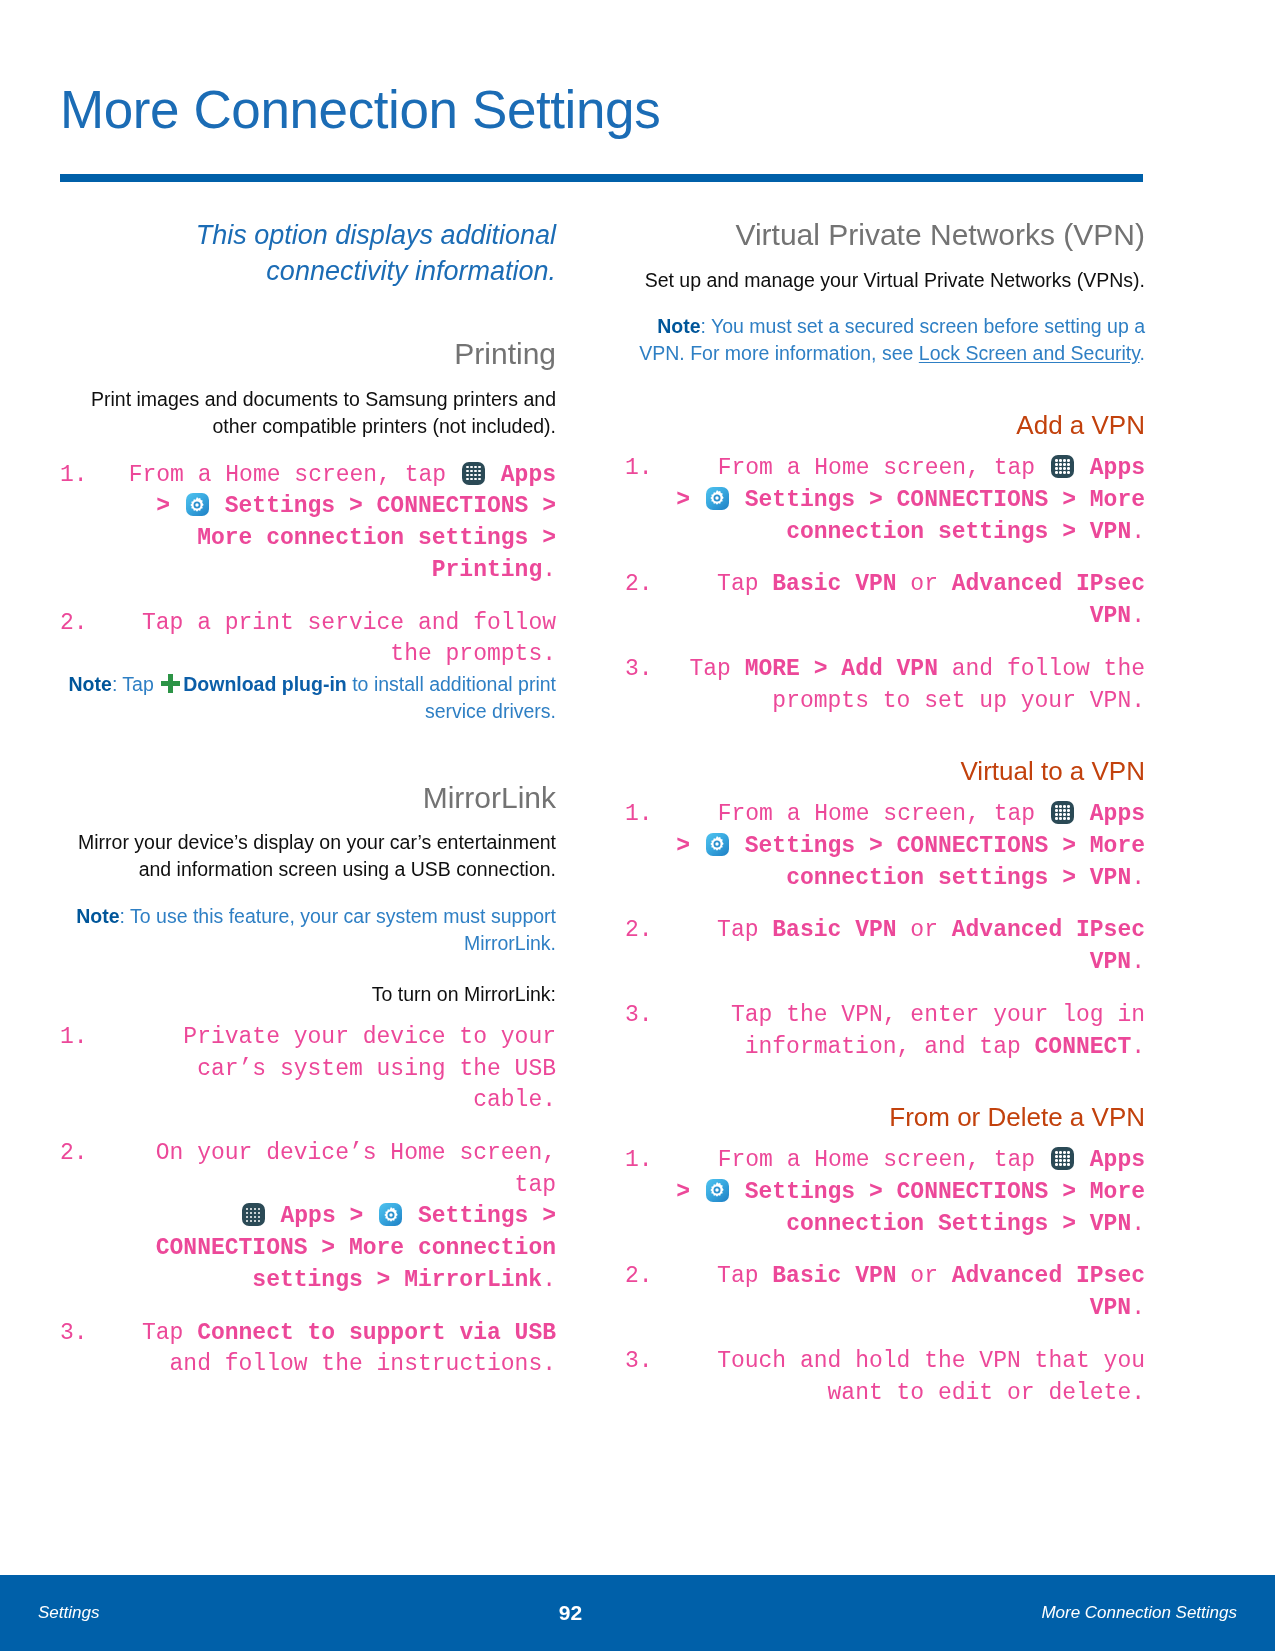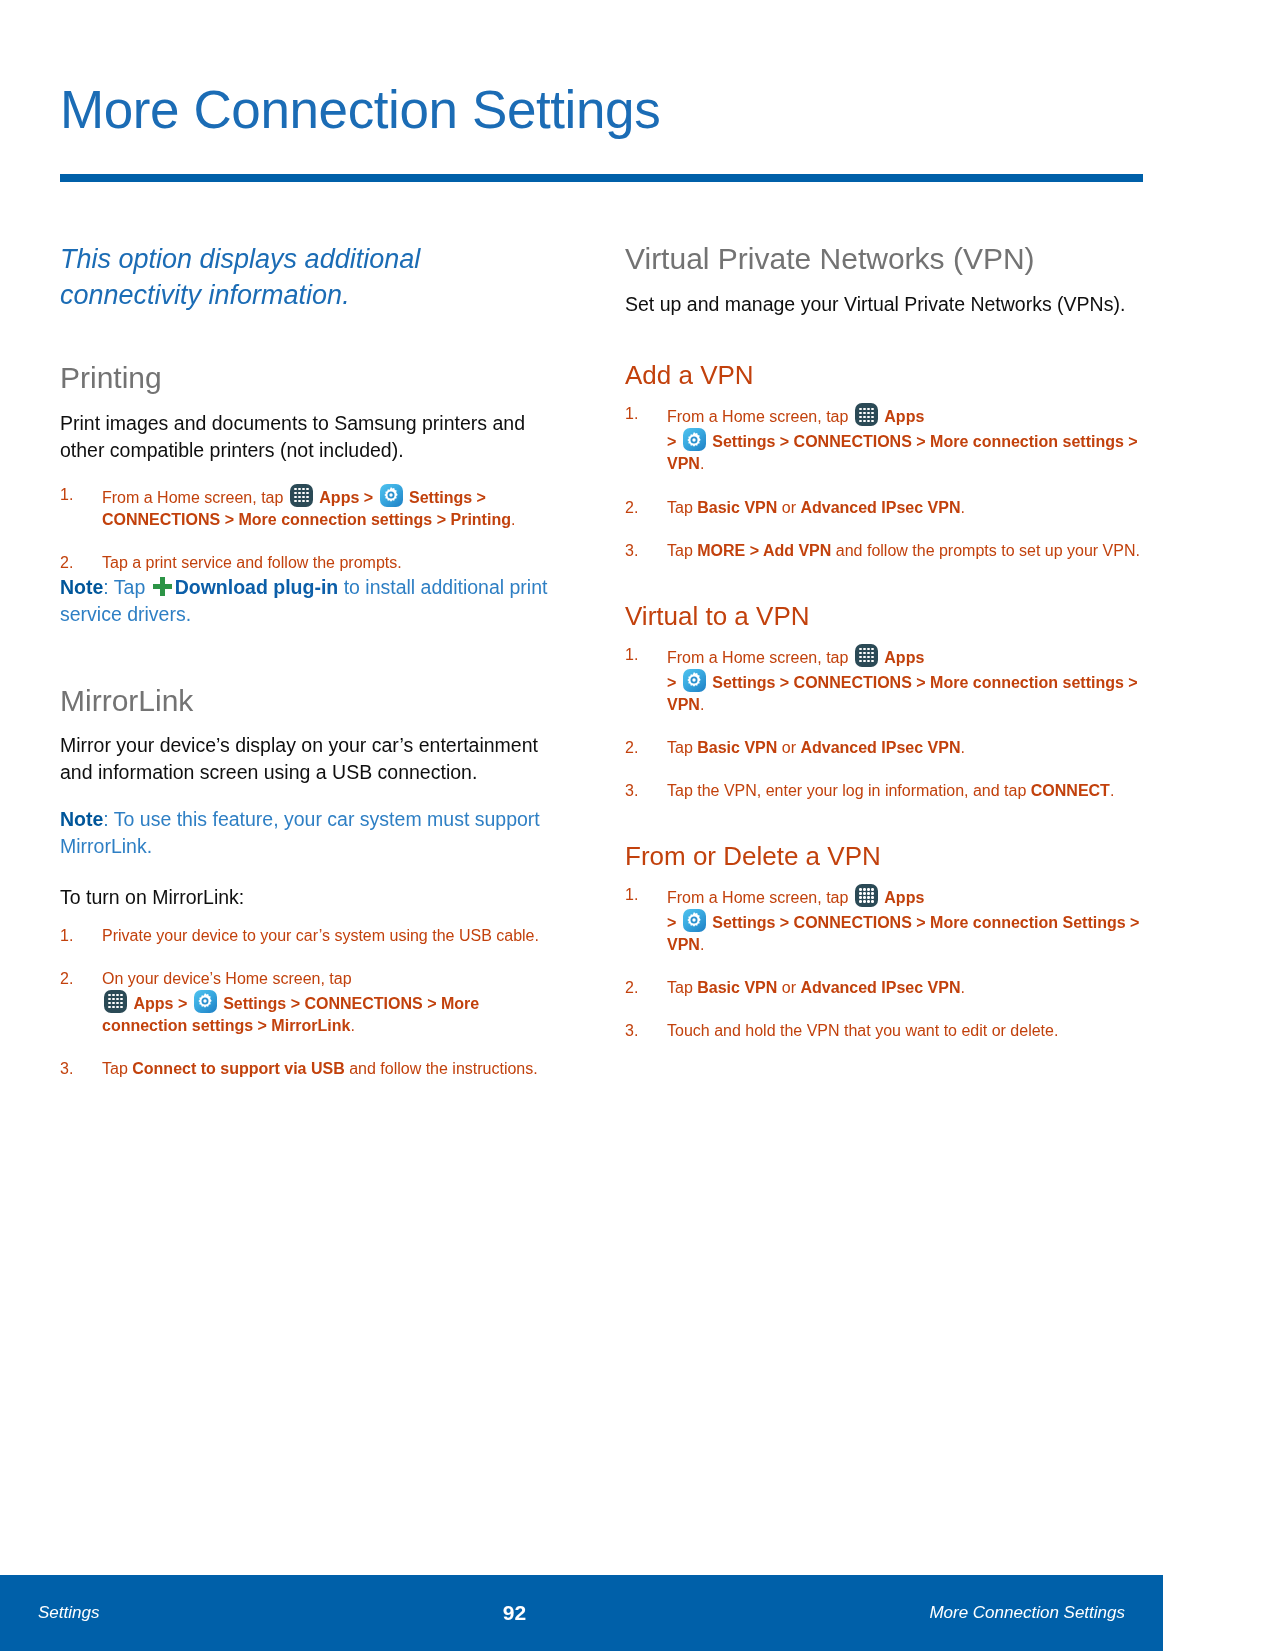--- a/index.html
+++ b/index.html
@@ -43,24 +43,25 @@
     top: 174px;
     width: 1083px;
     height: 8px;
     background: #0060a9;
   }
 
   
   .columns {
     position: absolute;
     left: 60px;
-    top: 242px;
+    top: 218px;
     width: 1155px;
     display: flex;
     gap: 69px;
+    text-align: right;
   }
   .col { width: 496px; }
   .col.right { width: 520px; }
 
   
   .lede {
     font-size: 27px;
     line-height: 1.32;
     color: #1b6cb5;
     font-style: italic;
@@ -109,25 +110,26 @@
   }
 
   ol.steps {
     margin: 0 0 0 0;
     padding: 0;
     list-style: none;
     counter-reset: st;
   }
   ol.steps > li {
     position: relative;
-    font-size: 16px;
+    font-size: 23px;
     line-height: 1.38;
-    color: #c2410c;
+    color: #ec4899;
     padding-left: 42px;
     margin-bottom: 21px;
+    font-family: Liberation Mono, monospace;
   }
   ol.steps > li:last-child { margin-bottom: 0; }
   ol.steps > li::before {
     counter-increment: st;
     content: counter(st) ".";
     position: absolute;
     left: 0;
     top: 0;
     width: 30px;
     text-align: left;
@@ -183,21 +185,21 @@
     background: #2c9446;
   }
   .ico-plus::before { left: 7px; top: 0; width: 5px; height: 19px; }
   .ico-plus::after  { left: 0; top: 7px; width: 19px; height: 5px; }
 
   
   .footer {
     position: absolute;
     left: 0;
     bottom: 0;
-    width: 1163px;
+    width: 1275px;
     height: 76px;
     background: #0060a9;
   }
   .footer-inner {
     position: absolute;
     left: 38px;
     right: 38px;
     top: 0;
     height: 76px;
     display: flex;
@@ -310,20 +312,21 @@
         </li>
       </ol>
 
     </div>
 
     <div class="col right">
 
       <h2 class="sec">Virtual Private Networks (VPN)</h2>
       <p class="body">Set up and manage your Virtual Private Networks (VPNs).</p>
 
+      <p class="note"><b>Note</b><span>: </span><span>You must set a secured screen before setting up a VPN. For more information, see </span><a class="link" href="#">Lock Screen and Security</a><span>.</span></p>
 
       <h3 class="sub first">Add a VPN</h3>
       <ol class="steps">
         <li>
           <span>From a Home screen, tap </span><span class="ico ico-apps"><span class="dots">
                 <i></i>
                 <i></i>
                 <i></i>
                 <i></i>
                 <i></i>

